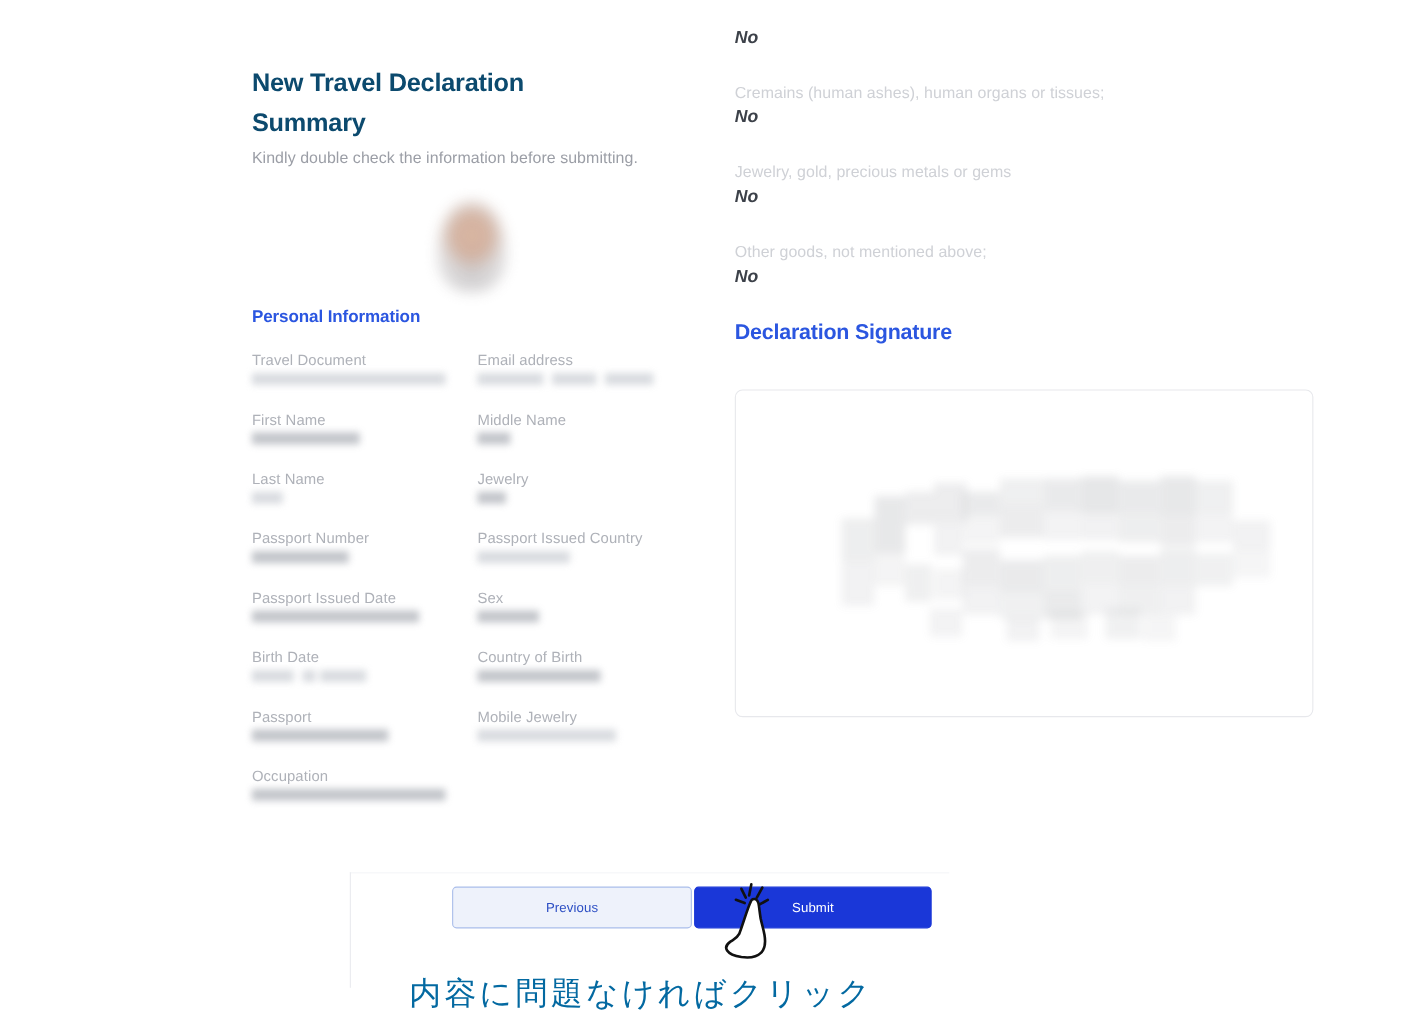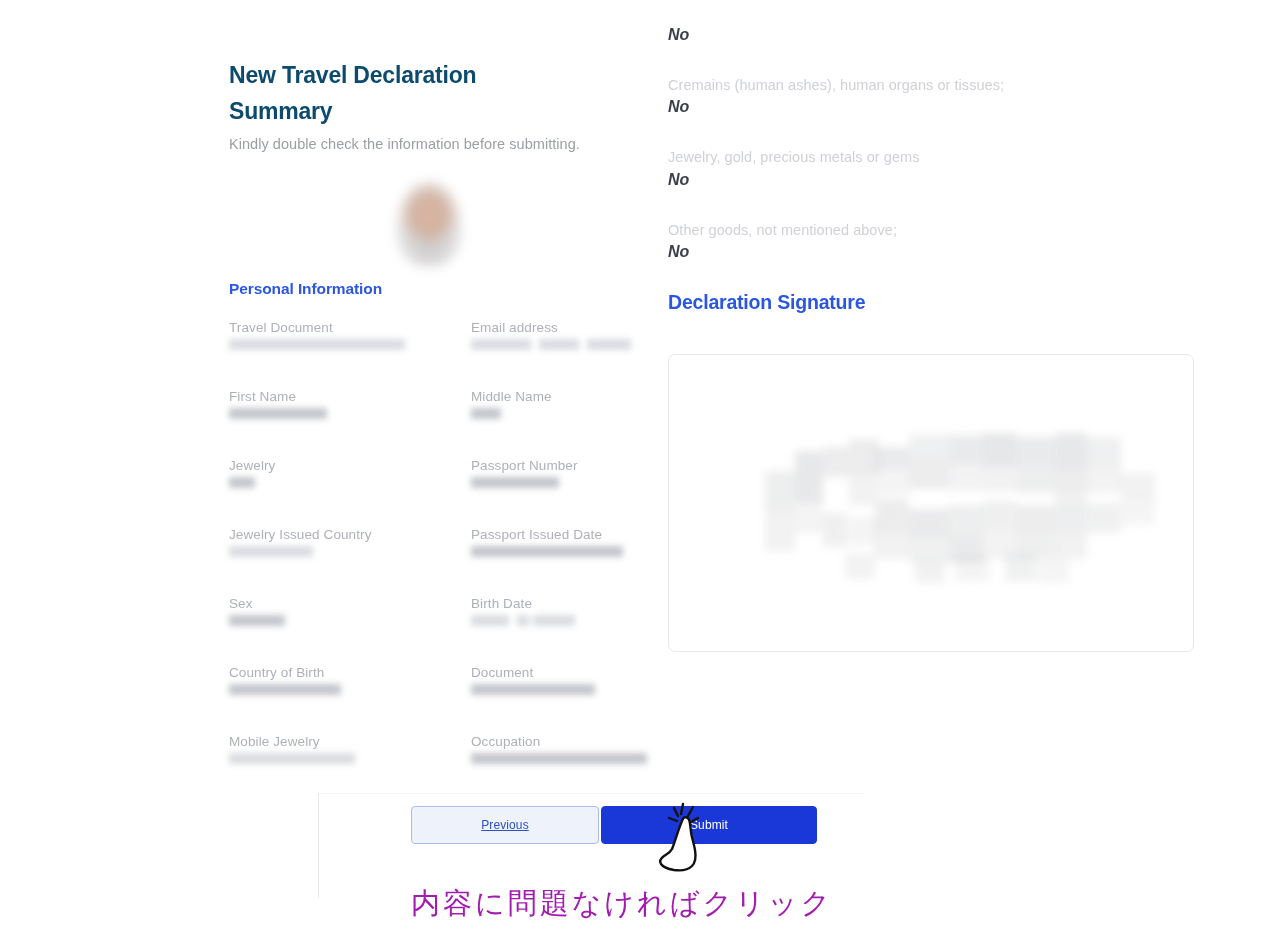--- a/index.html
+++ b/index.html
@@ -73,21 +73,20 @@
     margin-top: 6px;
   }
 
   
   .fields {
     margin-top: 22px;
     display: grid;
     grid-template-columns: 205px 1fr;
     row-gap: 22px;
     column-gap: 0px;
-    gap: 37px;
   }
   .field { position: relative; }
   .field-label {
     font-size: 13.5px;
     color: #aeb1b8;
     letter-spacing: 0.1px;
     white-space: nowrap;
   }
   
   .redacted {
@@ -193,25 +192,24 @@
     border-radius: 4px;
     font-size: 12px;
     display: flex;
     align-items: center;
     justify-content: center;
     letter-spacing: 0.1px;
     box-sizing: border-box;
     cursor: pointer;
   }
   .btn-prev {
-    width: 188px;
+    width: 218px;
     background: #eef2fb;
     border: 1px solid #a9bdea;
     color: #2d4fc4;
-    text-decoration: underline;
   }
   .btn-submit {
     width: 216px;
     margin-left: 2px;
     background: #1a37d8;
     border: 1px solid #1a37d8;
     color: #ffffff;
   }
 
   
@@ -220,24 +218,24 @@
     left: 650px;
     top: 798px;
     width: 72px;
     height: 82px;
     pointer-events: none;
   }
 
   
   .jp-note {
     position: absolute;
-    left: 411px;
+    left: 372px;
     top: 884px;
     font-size: 29px;
-    color: #a21caf;
+    color: #0369a1;
     letter-spacing: 3px;
     font-family: "DejaVu Sans", sans-serif;
     white-space: nowrap;
   }
 </style>
 </head>
 <body>
 
 <div id="page">
 
@@ -274,33 +272,39 @@
             <span style="left: 0px; width: 98px;"></span>
           </div>
         </div>
         <div class="field">
           <div class="field-label">Middle Name</div>
           <div class="redacted">
             <span style="left: 0px; width: 30px;"></span>
           </div>
         </div>
         <div class="field">
+          <div class="field-label">Last Name</div>
+          <div class="redacted light">
+            <span style="left: 0px; width: 28px;"></span>
+          </div>
+        </div>
+        <div class="field">
           <div class="field-label">Jewelry</div>
           <div class="redacted">
             <span style="left: 0px; width: 26px;"></span>
           </div>
         </div>
         <div class="field">
           <div class="field-label">Passport Number</div>
           <div class="redacted">
             <span style="left: 0px; width: 88px;"></span>
           </div>
         </div>
         <div class="field">
-          <div class="field-label">Jewelry Issued Country</div>
+          <div class="field-label">Passport Issued Country</div>
           <div class="redacted light">
             <span style="left: 0px; width: 84px;"></span>
           </div>
         </div>
         <div class="field">
           <div class="field-label">Passport Issued Date</div>
           <div class="redacted">
             <span style="left: 0px; width: 152px;"></span>
           </div>
         </div>
@@ -318,21 +322,21 @@
             <span style="left: 62px; width: 42px;"></span>
           </div>
         </div>
         <div class="field">
           <div class="field-label">Country of Birth</div>
           <div class="redacted">
             <span style="left: 0px; width: 112px;"></span>
           </div>
         </div>
         <div class="field">
-          <div class="field-label">Document</div>
+          <div class="field-label">Passport</div>
           <div class="redacted">
             <span style="left: 0px; width: 124px;"></span>
           </div>
         </div>
         <div class="field">
           <div class="field-label">Mobile Jewelry</div>
           <div class="redacted light">
             <span style="left: 0px; width: 126px;"></span>
           </div>
         </div>

